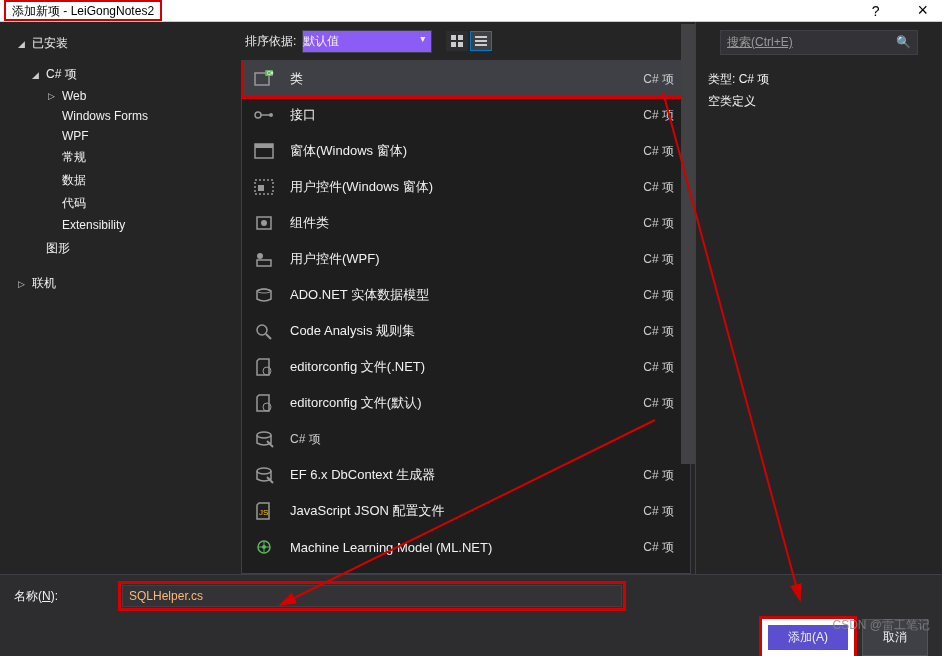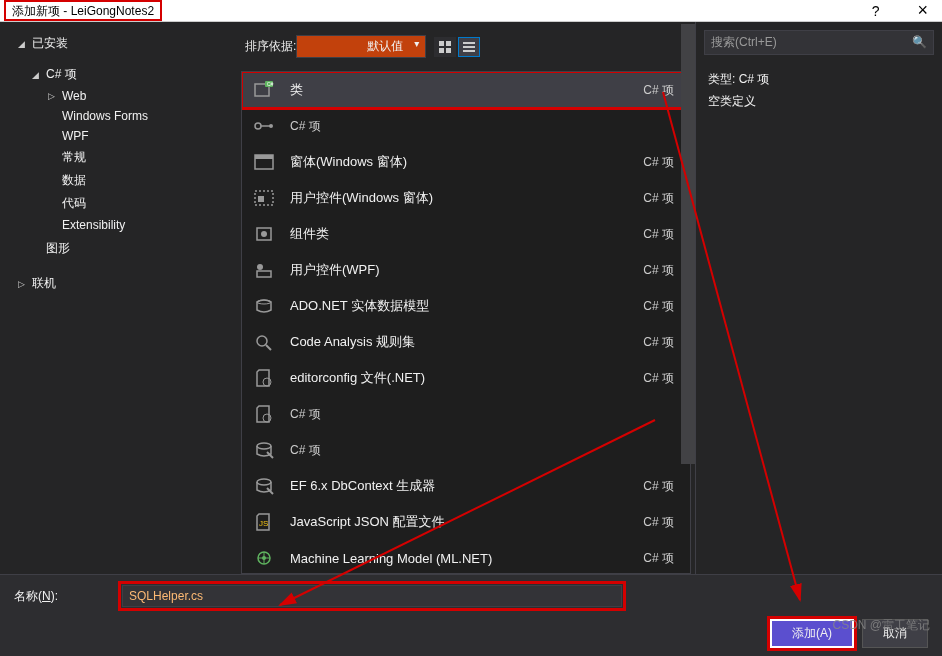--- a/index.html
+++ b/index.html
@@ -61,32 +61,32 @@
     .center {
       flex: 1;
       background: #252526;
       display: flex;
       flex-direction: column;
       position: relative;
     }
     .toolbar {
       display: flex;
       align-items: center;
+      gap: 6px;
       padding: 8px;
-      height: 49px;
+      height: 38px;
     }
     .sort-label { font-size: 12px; }
     .dropdown {
-      background: #c2410c;
+      background: #8b5cf6;
       border: 1px solid #3f3f46;
-      padding: 2px 22px 2px 20px;
+      padding: 2px 22px 2px 0;
       position: relative;
       font-size: 12px;
       min-width: 130px;
-      text-align: right;
     }
     .dropdown::after {
       content: "▾";
       position: absolute;
       right: 6px;
       top: 2px;
       font-size: 10px;
     }
     .view-btns { display: flex; gap: 2px; margin-left: 8px; }
     .view-btn {
@@ -128,27 +128,28 @@
     .template-item .name { flex: 1; font-size: 13px; }
     .template-item .lang { font-size: 12px; color: #ccc; margin-right: 6px; }
     .right-panel {
       width: 247px;
       background: #252526;
       border-left: 1px solid #3f3f46;
       display: flex;
       flex-direction: column;
     }
     .search-box {
-      margin: 8px 8px 10px;
+      margin: 8px 24px 10px;
       background: #333337;
       border: 1px solid #3f3f46;
       padding: 3px 24px 3px 6px;
       position: relative;
       color: #999;
       font-size: 12px;
+      text-decoration: underline;
     }
     .search-icon {
       position: absolute;
       right: 6px; top: 4px;
       font-size: 12px;
     }
     .type-info { padding: 4px 12px; font-size: 12px; line-height: 1.8; }
     .bottom-bar {
       height: 74px;
       background: #2d2d30;
@@ -175,21 +176,21 @@
     .btn {
       padding: 4px 20px;
       background: #3f3f46;
       border: 1px solid #555;
       color: #f1f1f1;
       cursor: pointer;
       font-size: 12px;
     }
     .btn.primary {
       background: #5b4fcf;
-      border: 2px solid #ffffff;
+      border: 6px solid #ffffff;
       outline: 3px solid #d40000;
       outline-offset: 0;
     }
     .watermark {
       position: absolute;
       right: 12px;
       bottom: 22px;
       color: #888;
       font-size: 12px;
       opacity: 0.8;
@@ -302,20 +303,21 @@
           <span class="lang">C# 项</span>
         </div>
         <div class="template-item">
           <span class="icon">
             <svg width="22" height="20">
               <circle cx="5" cy="10" r="3" fill="none" stroke="#999" stroke-width="1.5"></circle>
               <line x1="8" y1="10" x2="18" y2="10" stroke="#999" stroke-width="1.5"></line>
               <circle cx="18" cy="10" r="2" fill="#999"></circle>
             </svg>
           </span>
+          <span class="name">接口</span>
           <span class="lang">C# 项</span>
         </div>
         <div class="template-item">
           <span class="icon">
             <svg width="22" height="20">
               <rect x="2" y="3" width="18" height="14" fill="none" stroke="#999" stroke-width="1.5"></rect>
               <rect x="2" y="3" width="18" height="4" fill="#999"></rect>
             </svg>
           </span>
           <span class="name">窗体(Windows 窗体)</span>
@@ -381,20 +383,21 @@
           <span class="name">editorconfig 文件(.NET)</span>
           <span class="lang">C# 项</span>
         </div>
         <div class="template-item">
           <span class="icon">
             <svg width="22" height="20">
               <path d="M6 2 L16 2 L16 18 L4 18 L4 4 Z" fill="none" stroke="#999" stroke-width="1.5"></path>
               <circle cx="14" cy="14" r="4" fill="none" stroke="#999"></circle>
             </svg>
           </span>
+          <span class="name">editorconfig 文件(默认)</span>
           <span class="lang">C# 项</span>
         </div>
         <div class="template-item">
           <span class="icon">
             <svg width="22" height="20">
               <ellipse cx="11" cy="6" rx="7" ry="3" fill="none" stroke="#999" stroke-width="1.5"></ellipse>
               <path d="M4 6 L4 14 Q11 18 18 14 L18 6" fill="none" stroke="#999" stroke-width="1.5"></path>
               <path d="M14 12 L20 18" stroke="#999" stroke-width="2"></path>
             </svg>
           </span>

